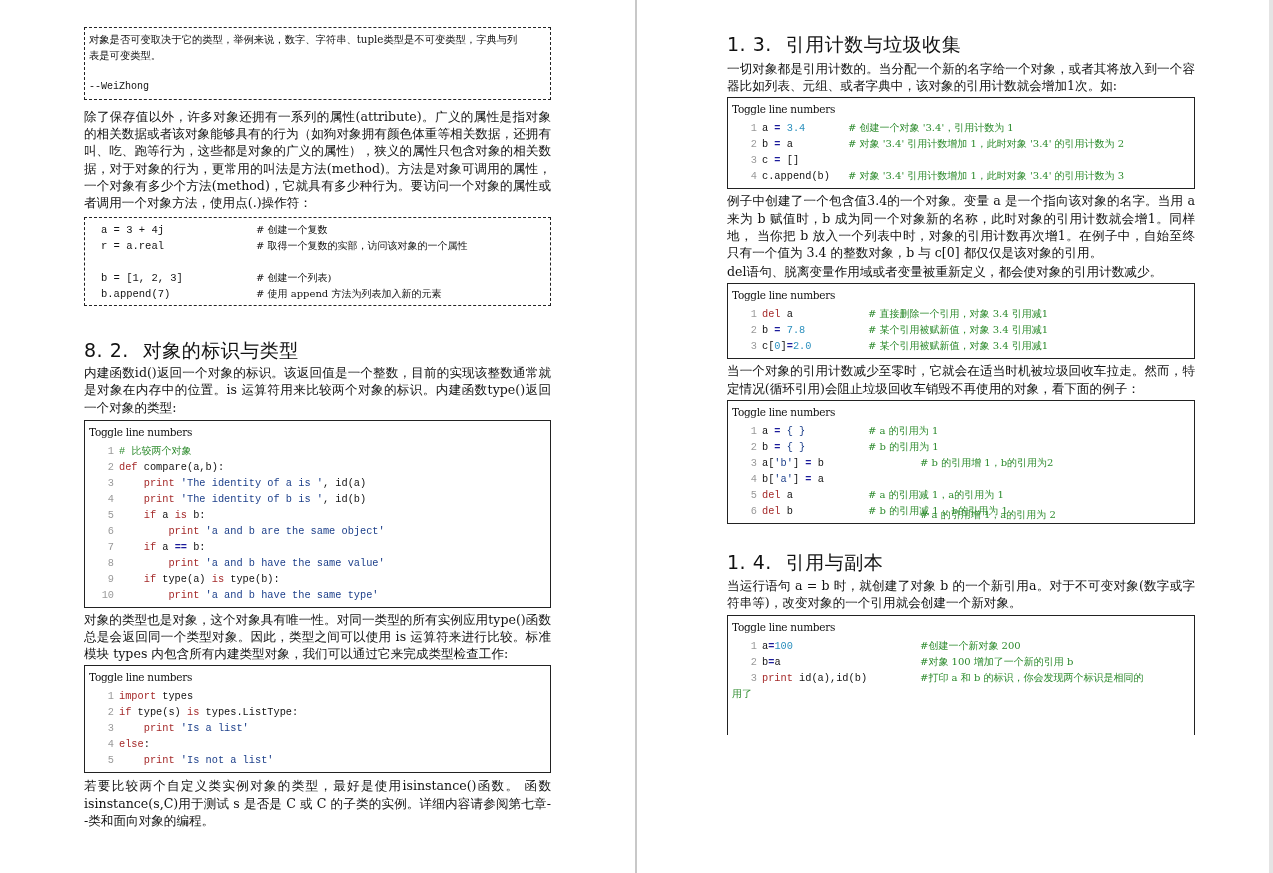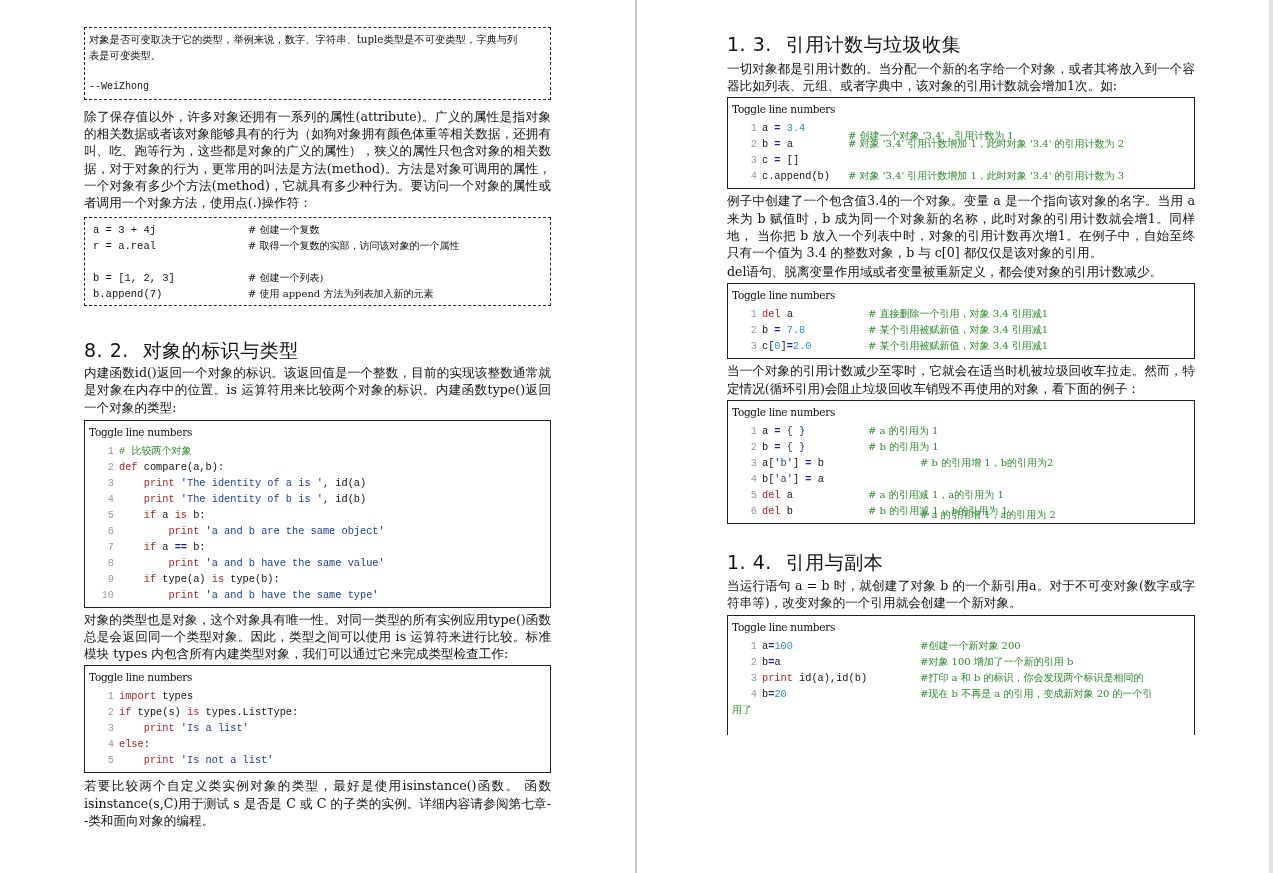--- a/index.html
+++ b/index.html
@@ -46,21 +46,21 @@
 
     <div class="dashed" style="padding:3px 4px 4px 4px;">
       <div style="font-size:10.3px; line-height:16px;">对象是否可变取决于它的类型，举例来说，数字、字符串、tuple类型是不可变类型，字典与列</div>
       <div style="font-size:10.3px; line-height:16px;">表是可变类型。</div>
       <div style="height:16px;"></div>
       <div class="mono" style="font-size:10px; line-height:16px;">--WeiZhong</div>
     </div>
 
     <div class="p" style="margin-top:8px;">除了保存值以外，许多对象还拥有一系列的属性(attribute)。广义的属性是指对象的相关数据或者该对象能够具有的行为（如狗对象拥有颜色体重等相关数据，还拥有叫、吃、跑等行为，这些都是对象的广义的属性），狭义的属性只包含对象的相关数据，对于对象的行为，更常用的叫法是方法(method)。方法是对象可调用的属性，一个对象有多少个方法(method)，它就具有多少种行为。要访问一个对象的属性或者调用一个对象方法，使用点(.)操作符：</div>
 
-    <div class="dashed" style="margin-top:6px; padding:4px 4px 3px 8px;">
+    <div class="dashed" style="margin-top:6px; padding:4px 4px 3px 16px;">
       <div class="line"><span style="display:inline-block;width:155px;">a = 3 + 4j</span><span class="cn"># 创建一个复数</span></div>
       <div class="line"><span style="display:inline-block;width:155px;">r = a.real</span><span class="cn"># 取得一个复数的实部，访问该对象的一个属性</span></div>
       <div class="line"> </div>
       <div class="line"><span style="display:inline-block;width:155px;">b = [1, 2, 3]</span><span class="cn"># 创建一个列表)</span></div>
       <div class="line"><span style="display:inline-block;width:155px;">b.append(7)</span><span class="cn"># 使用 append 方法为列表加入新的元素</span></div>
     </div>
 
     <div class="h" style="margin-top:32px;">
       <span class="num">8. 2.</span><span>对象的标识与类型</span>
     </div>
@@ -100,21 +100,21 @@
 <div class="page page-right">
   <div class="col" style="top:32px;">
 
     <div class="h">
       <span class="num">1. 3.</span><span>引用计数与垃圾收集</span>
     </div>
     <div class="p" style="margin-top:4px;">一切对象都是引用计数的。当分配一个新的名字给一个对象，或者其将放入到一个容器比如列表、元组、或者字典中，该对象的引用计数就会增加1次。如:</div>
 
     <div class="codebox" style="margin-top:3px;">
       <div class="toggle">Toggle line numbers</div>
-      <div class="cl"><span class="ln">1</span>a <span class="op">=</span> <span class="numc">3.4</span><span class="cmt cm-cn" style="left:116px;margin-top:8px;"># 创建一个对象 '3.4'，引用计数为 1</span></div>
+      <div class="cl"><span class="ln">1</span>a <span class="op">=</span> <span class="numc">3.4</span><span class="cmt cm-cn" style="left:116px;"># 创建一个对象 '3.4'，引用计数为 1</span></div>
       <div class="cl"><span class="ln">2</span>b <span class="op">=</span> a<span class="cmt cm-cn" style="left:116px;"># 对象 '3.4' 引用计数增加 1，此时对象 '3.4' 的引用计数为 2</span></div>
       <div class="cl"><span class="ln">3</span>c <span class="op">=</span> []</div>
       <div class="cl"><span class="ln">4</span>c.append(b)<span class="cmt cm-cn" style="left:116px;"># 对象 '3.4' 引用计数增加 1，此时对象 '3.4' 的引用计数为 3</span></div>
     </div>
 
     <div class="p" style="margin-top:3px;">例子中创建了一个包含值3.4的一个对象。变量 a 是一个指向该对象的名字。当用 a 来为 b 赋值时，b 成为同一个对象新的名称，此时对象的引用计数就会增1。同样地， 当你把 b 放入一个列表中时，对象的引用计数再次增1。在例子中，自始至终只有一个值为 3.4 的整数对象，b 与 c[0] 都仅仅是该对象的引用。</div>
     <div class="p" style="margin-top:2px;">del语句、脱离变量作用域或者变量被重新定义，都会使对象的引用计数减少。</div>
 
     <div class="codebox" style="margin-top:3px;">
       <div class="toggle">Toggle line numbers</div>
@@ -139,19 +139,18 @@
     <div class="h" style="margin-top:26px;">
       <span class="num">1. 4.</span><span>引用与副本</span>
     </div>
     <div class="p" style="margin-top:3px;">当运行语句 a = b 时，就创建了对象 b 的一个新引用a。对于不可变对象(数字或字符串等)，改变对象的一个引用就会创建一个新对象。</div>
 
     <div class="codebox" style="margin-top:4px; border-bottom:none; height:120px;">
       <div class="toggle">Toggle line numbers</div>
       <div class="cl"><span class="ln">1</span>a<span class="op">=</span><span class="numc">100</span><span class="cmt cm-cn" style="left:188px;">#创建一个新对象 200</span></div>
       <div class="cl"><span class="ln">2</span>b<span class="op">=</span>a<span class="cmt cm-cn" style="left:188px;">#对象 100 增加了一个新的引用 b</span></div>
       <div class="cl"><span class="ln">3</span><span class="kw">print</span> id(a),id(b)<span class="cmt cm-cn" style="left:188px;">#打印 a 和 b 的标识，你会发现两个标识是相同的</span></div>
-      <div class="cl"><span class="ln">4</span>b<span class="op">=</span><span class="numc">20</span><span class="cmt cm-cn" style="left:188px;">#现在 b 不再是 a 的引用，变成新对象 20 的一个引</span></div>
       <div class="wrap-tail">用了</div>
     </div>
   </div>
 </div>
 
 <div class="edge"></div>
 
 </body></html>

